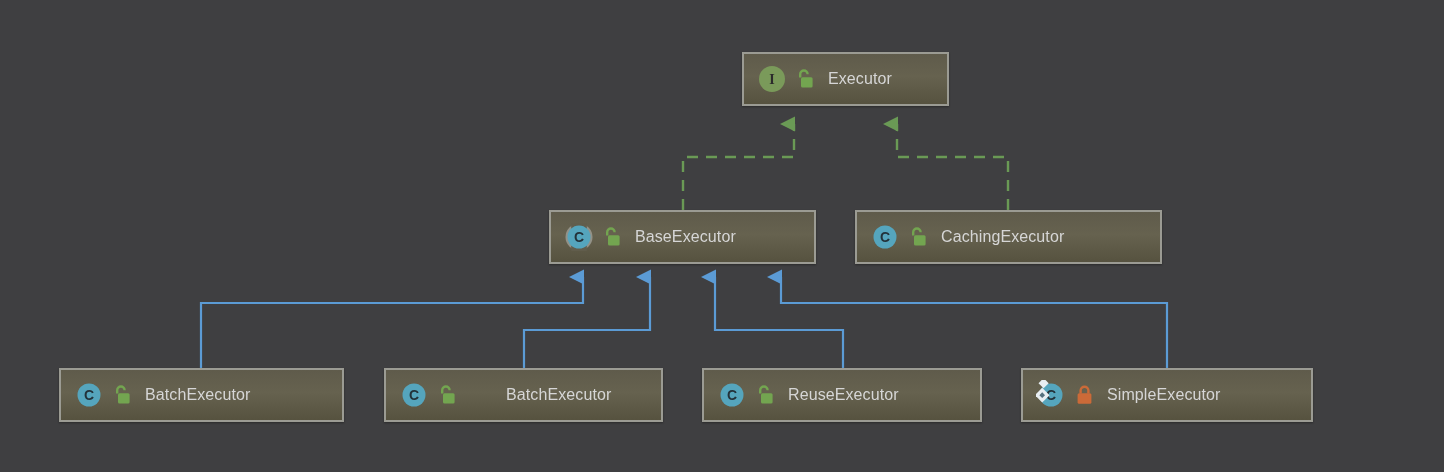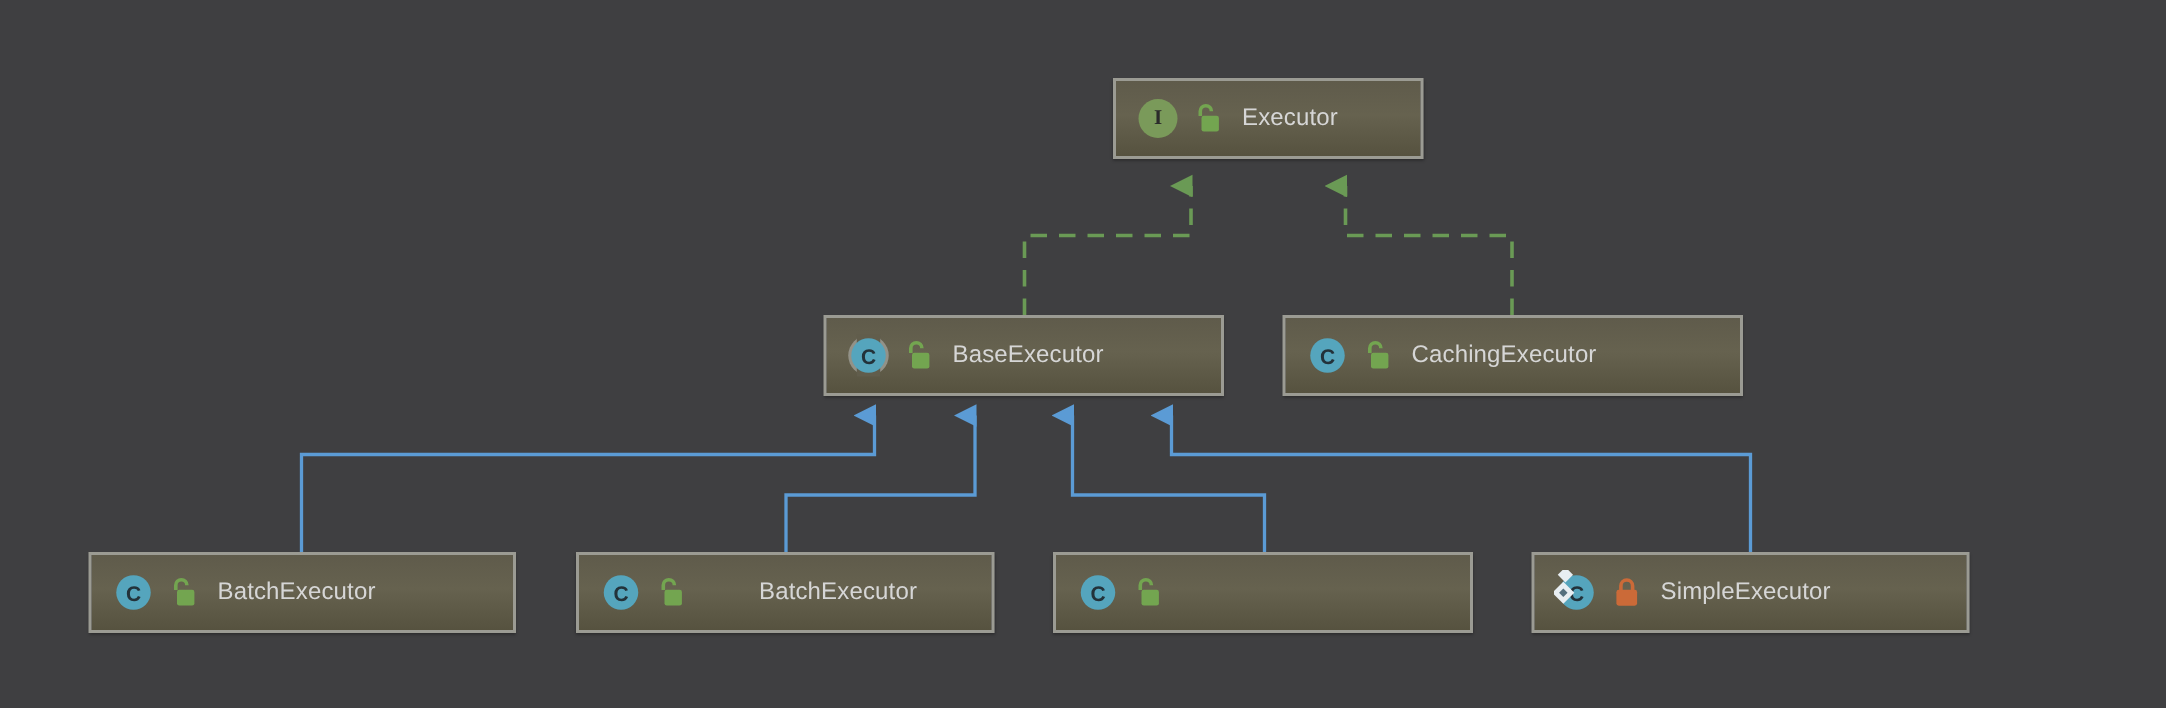--- a/index.html
+++ b/index.html
@@ -177,20 +177,21 @@
           <circle cx="15" cy="15" r="11.5" fill="#55a5bd"></circle>
           <text x="15" y="15.4" text-anchor="middle" dominant-baseline="central" font-family="Liberation Sans, sans-serif" font-size="14" font-weight="700" fill="#23323a">C</text>
         </svg>
       </span>
     <span class="lock">
         <svg viewBox="0 0 19 22">
           <path d="M4.2 9.4 V6.2 a3.7 3.7 0 0 1 7.4 0" fill="none" stroke="#73a550" stroke-width="2.4"></path>
           <rect x="5.0" y="9.2" width="11.6" height="10.4" rx="1.5" fill="#73a550"></rect>
         </svg>
       </span>
+    <span class="node-label" style="color: rgb(214, 214, 214);">ReuseExecutor</span>
   </div>
 
   <div class="node" style="left: 1021px; top: 368px; width: 292px; height: 54px; border-color: rgb(155, 155, 147);">
     <span class="glyph">
         <svg viewBox="0 0 30 30">
           <circle cx="15" cy="15" r="11.5" fill="#55a5bd"></circle>
           <text x="15" y="15.4" text-anchor="middle" dominant-baseline="central" font-family="Liberation Sans, sans-serif" font-size="14" font-weight="700" fill="#23323a">C</text>
           <g transform="translate(6.2,15.2) rotate(45)">
             <rect x="-5.2" y="-5.2" width="10.4" height="10.4" fill="#e8eef2"></rect>
             <rect x="-2.0" y="-2.0" width="4.0" height="4.0" fill="#55707e"></rect>

